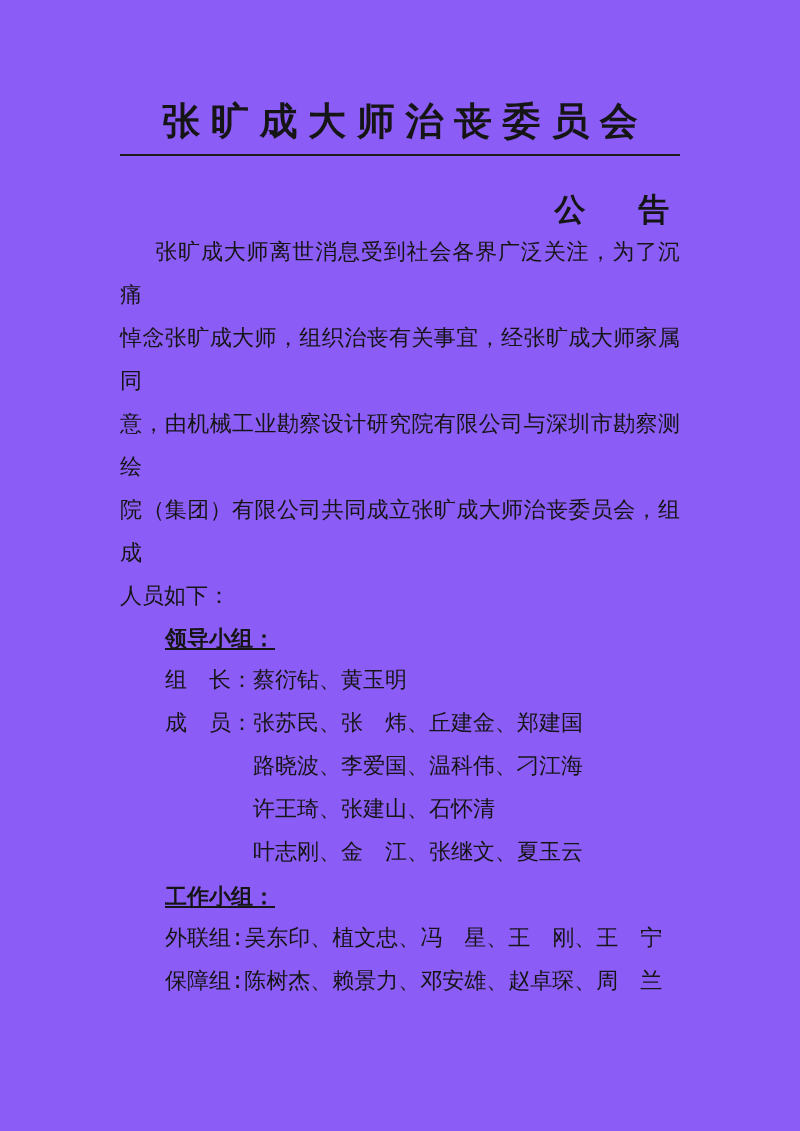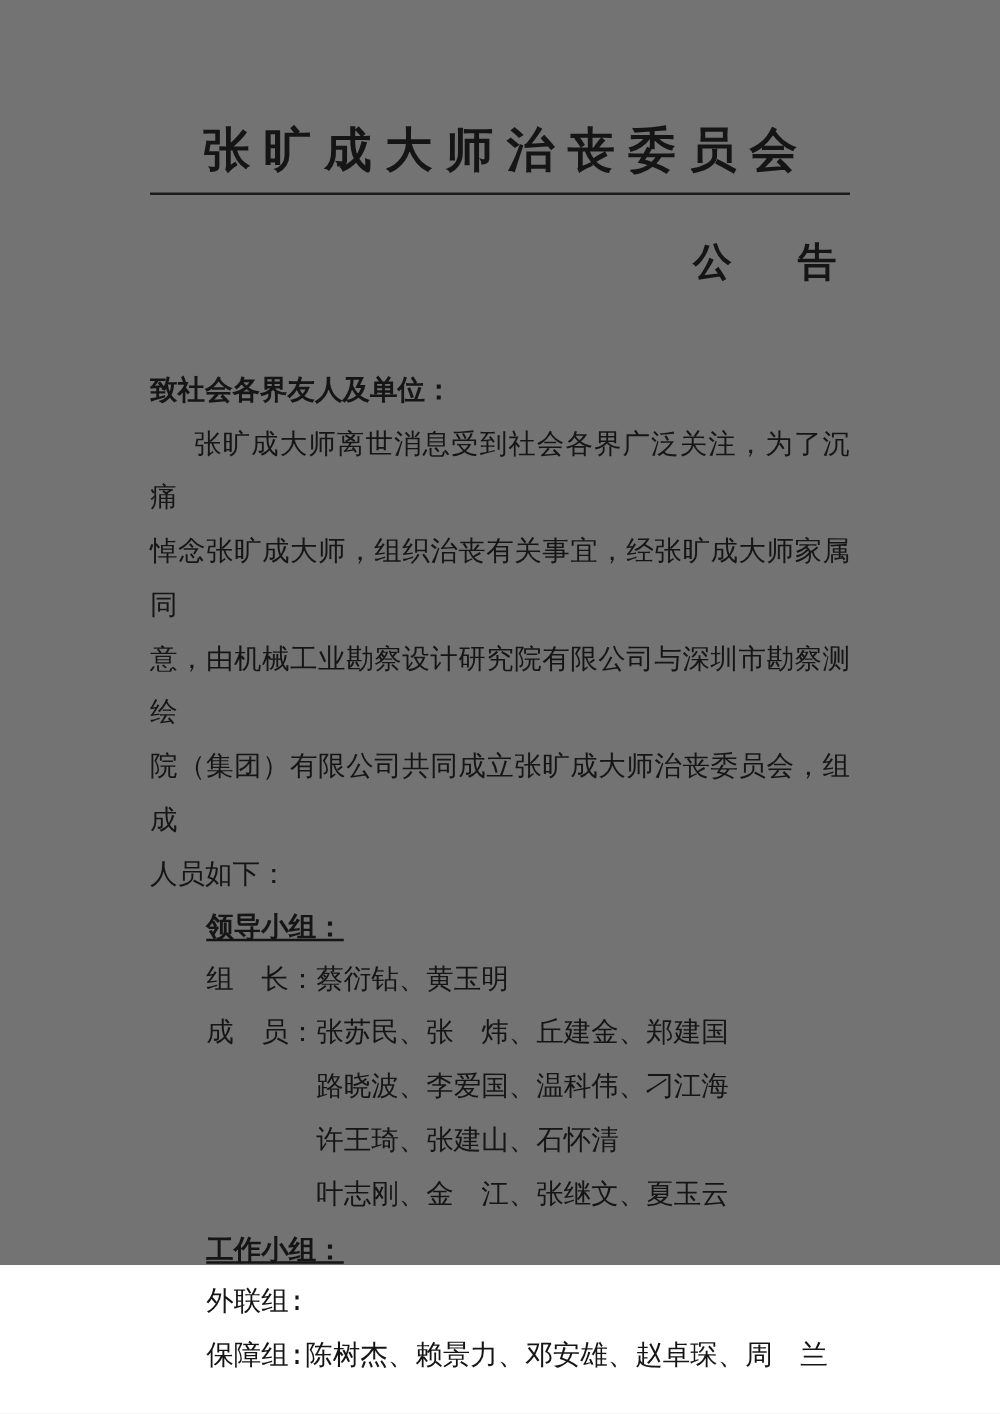--- a/index.html
+++ b/index.html
@@ -7,23 +7,23 @@
   body {
     width: 800px;
     height: 1131px;
     margin: 0 auto;
     color: #151515;
     font-family: "Liberation Serif", "DejaVu Serif", serif;
     overflow: hidden;
   }
   .page {
     width: 800px;
-    height: 1012px;
+    height: 1131px;
     padding: 98px 120px 0 120px;
-    background: #737373;
+    background: #8b5cf6;
   }
   .doc-title {
     text-align: center;
     font-weight: 700;
     font-size: 38px;
     line-height: 46px;
     letter-spacing: 0.28em;
     padding-left: 0.28em; 
     white-space: nowrap;
   }
@@ -82,21 +82,20 @@
 <body>
 
 <div class="page">
 
   <div class="doc-title">张旷成大师治丧委员会</div>
 
   <div class="title-rule"></div>
 
   <div class="notice-heading">公　告</div>
 
-  <div class="salutation">致社会各界友人及单位：</div>
 
   <div>
     <div class="para-line indent just">张旷成大师离世消息受到社会各界广泛关注，为了沉痛</div>
     <div class="para-line just">悼念张旷成大师，组织治丧有关事宜，经张旷成大师家属同</div>
     <div class="para-line just">意，由机械工业勘察设计研究院有限公司与深圳市勘察测绘</div>
     <div class="para-line just">院（集团）有限公司共同成立张旷成大师治丧委员会，组成</div>
     <div class="para-line">人员如下：</div>
   </div>
 
   <div>
@@ -119,20 +118,23 @@
         <div class="name-line">叶志刚、金　江、张继文、夏玉云</div>
       </div>
     </div>
   </div>
 
   <div>
     <div class="sec-heading">工作小组：</div>
 
     <div class="row">
       <div class="label">外联组:</div>
+      <div class="names">
+        <div class="name-line">吴东印、植文忠、冯　星、王　刚、王　宁</div>
+      </div>
     </div>
 
     <div class="row">
       <div class="label">保障组:</div>
       <div class="names">
         <div class="name-line">陈树杰、赖景力、邓安雄、赵卓琛、周　兰</div>
 
       </div>
     </div>
   </div>

